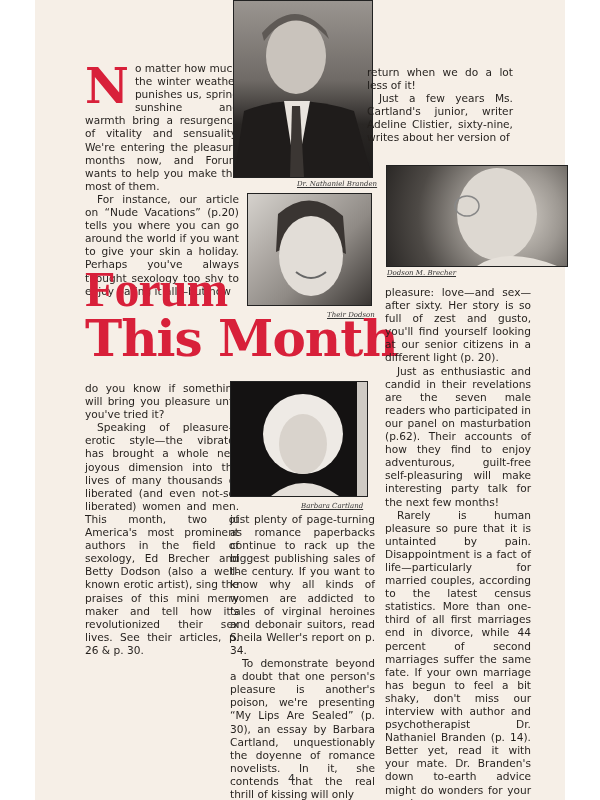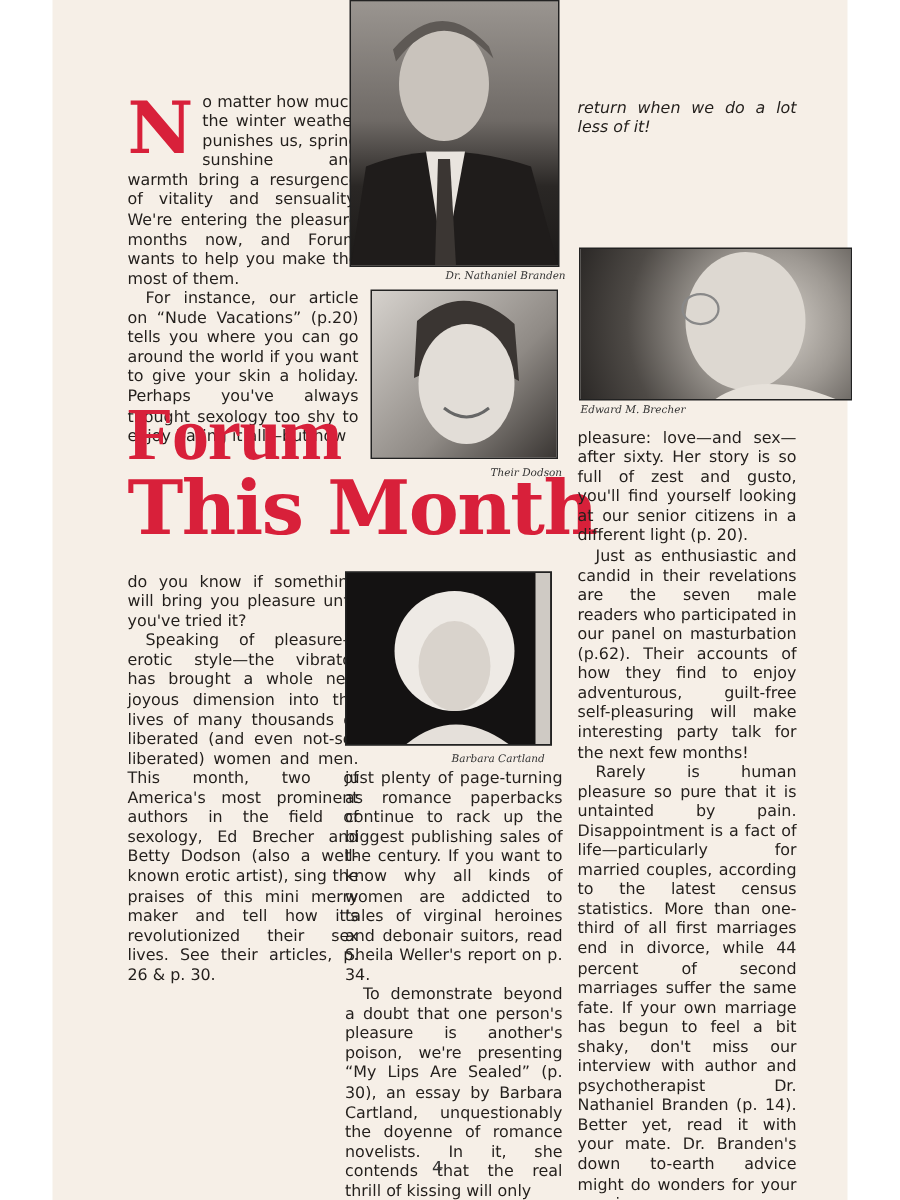--- a/index.html
+++ b/index.html
@@ -3,21 +3,21 @@
 <meta charset="utf-8">
 <style>
   html,body{margin:0;padding:0;}
   body{width:600px;height:800px;background:#ffffff;position:relative;overflow:hidden;font-family:"DejaVu Sans",sans-serif;}
   .page{position:absolute;left:35px;top:0;width:530px;height:800px;background:#f6efe7;}
   .col{position:absolute;color:#231f1c;font-size:10.6px;line-height:13.1px;text-align:justify;}
   .col p{margin:0;text-indent:12px;}
   .col p.noind{text-indent:0;}
   .dropcap{float:left;font-family:"DejaVu Serif",serif;font-weight:bold;color:#d8203a;font-size:48px;line-height:40px;margin:4px 6px 0 0;}
   .photo{position:absolute;border:1px solid #222;overflow:hidden;}
-  .cap{position:absolute;font-family:"DejaVu Serif",serif;font-style:italic;font-size:7px;color:#333;}
+  .cap{position:absolute;font-family:"DejaVu Serif",serif;font-style:italic;font-size:7px;color:#333;text-decoration:underline;}
   .headline{position:absolute;font-family:"DejaVu Serif",serif;font-weight:bold;color:#d8203a;letter-spacing:-1px;}
   .pageno{position:absolute;font-size:11px;color:#333;}
 </style>
 </head>
 <body>
 
 <div class="page">
 
   <div class="col" style="left:50px;top:62px;width:154px;">
     <p class="noind"><span class="dropcap">N</span><span>o matter how much the winter weather punishes us, spring sunshine and warmth bring a resurgence of vitality and sensuality. We're entering the pleasure months now, and Forum wants to help you make the most of them.</span></p>
@@ -37,32 +37,33 @@
 
   <div class="photo" style="left:212px;top:193px;width:123px;height:111px;background:linear-gradient(135deg,#d6d2cd 0%,#8f8a85 60%,#3a3633 100%);">
     <svg width="123" height="111">
         <path d="M30 20 Q62 -8 95 22 L98 60 Q62 40 28 58Z" fill="#3a3532"></path>
         <ellipse cx="63" cy="62" rx="32" ry="40" fill="#e2ddd7"></ellipse>
         <path d="M48 78 Q63 90 78 78" stroke="#666" stroke-width="2" fill="none"></path>
       </svg>
   </div>
   <div class="cap" style="left:292px;top:311px;">Their Dodson</div>
 
-  <div class="col" style="left:350px;top:66px;width:146px;font-style:italic;">
+  <div class="col" style="left:332px;top:66px;width:146px;">
     <p class="noind">return when we do a lot less of it!</p>
+    <p>Just a few years Ms. Cartland's junior, writer Adeline Clistier, sixty-nine, writes about her version of</p>
   </div>
 
   <div class="photo" style="left:351px;top:165px;width:180px;height:100px;background:radial-gradient(circle at 70% 50%,#d8d3cc 0%,#9d9892 35%,#4e4a46 70%,#2b2826 100%);">
     <svg width="180" height="100">
         <ellipse cx="110" cy="48" rx="40" ry="46" fill="#ddd8d1"></ellipse>
         <ellipse cx="80" cy="40" rx="12" ry="10" fill="none" stroke="#888" stroke-width="1.5"></ellipse>
         <path d="M90 100 Q120 80 170 100Z" fill="#e6e1da"></path>
       </svg>
   </div>
-  <div class="cap" style="left:352px;top:269px;">Edward M. Brecher</div>
+  <div class="cap" style="left:352px;top:269px;">Dodson M. Brecher</div>
 
   <div class="headline" style="left:50px;top:262px;font-size:50px;line-height:54px;font-family:Liberation Serif, serif;">Forum</div>
   <div class="headline" style="left:50px;top:312px;font-size:50px;line-height:54px;">This Month</div>
 
   <div class="col" style="left:350px;top:286px;width:146px;">
     <p class="noind">pleasure: love—and sex—after sixty. Her story is so full of zest and gusto, you'll find yourself looking at our senior citizens in a different light (p. 20).</p>
     <p>Just as enthusiastic and candid in their revelations are the seven male readers who participated in our panel on masturbation (p.62). Their accounts of how they find to enjoy adventurous, guilt-free self-pleasuring will make interesting party talk for the next few months!</p>
     <p>Rarely is human pleasure so pure that it is untainted by pain. Disappointment is a fact of life—particularly for married couples, according to the latest census statistics. More than one-third of all first marriages end in divorce, while 44 percent of second marriages suffer the same fate. If your own marriage has begun to feel a bit shaky, don't miss our interview with author and psychotherapist Dr. Nathaniel Branden (p. 14). Better yet, read it with your mate. Dr. Branden's down to-earth advice might do wonders for your marriage.</p>
 
   </div>

